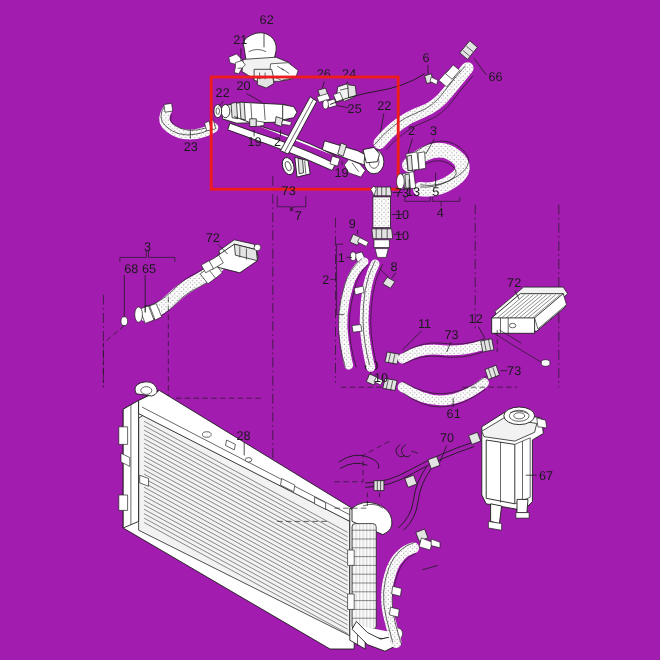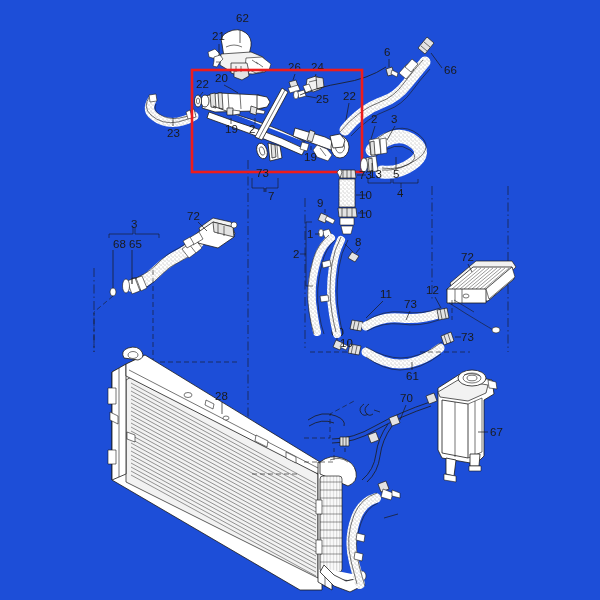--- a/index.html
+++ b/index.html
@@ -1,18 +1,18 @@
 <!DOCTYPE html>
 <html><head>
 <meta charset="utf-8">
 <style>
   html,body{margin:0;padding:0;background:#ffffff;}
   body{width:600px;height:600px;overflow:hidden;
        font-family:"Liberation Sans", sans-serif;}
-  #root{position:relative;width:600px;height:600px;background:#1d4ed8;}
+  #root{position:relative;width:600px;height:600px;background:#a21caf;}
   svg#diagram{position:absolute;left:0;top:0;width:600px;height:600px;display:block;}
   .lbl{font-family:"Liberation Sans", sans-serif;font-size:11.5px;fill:#1a1a1a;}
   .ln{fill:none;stroke:#1a1a1a;stroke-width:0.8;}
   .ln-thin{fill:none;stroke:#1a1a1a;stroke-width:0.6;}
   .ln-lead{fill:none;stroke:#1a1a1a;stroke-width:0.7;}
   .ln-dash{fill:none;stroke:#1a1a1a;stroke-width:0.6;stroke-dasharray:5 3;}
   .ln-dashdot{fill:none;stroke:#1a1a1a;stroke-width:0.6;stroke-dasharray:9 3 1.5 3;}
   .fillw{fill:#ffffff;stroke:#1a1a1a;stroke-width:0.8;}
   .fillw-t{fill:#ffffff;stroke:#1a1a1a;stroke-width:0.6;}
   .filll{fill:#f2f2f2;stroke:#1a1a1a;stroke-width:0.7;}

